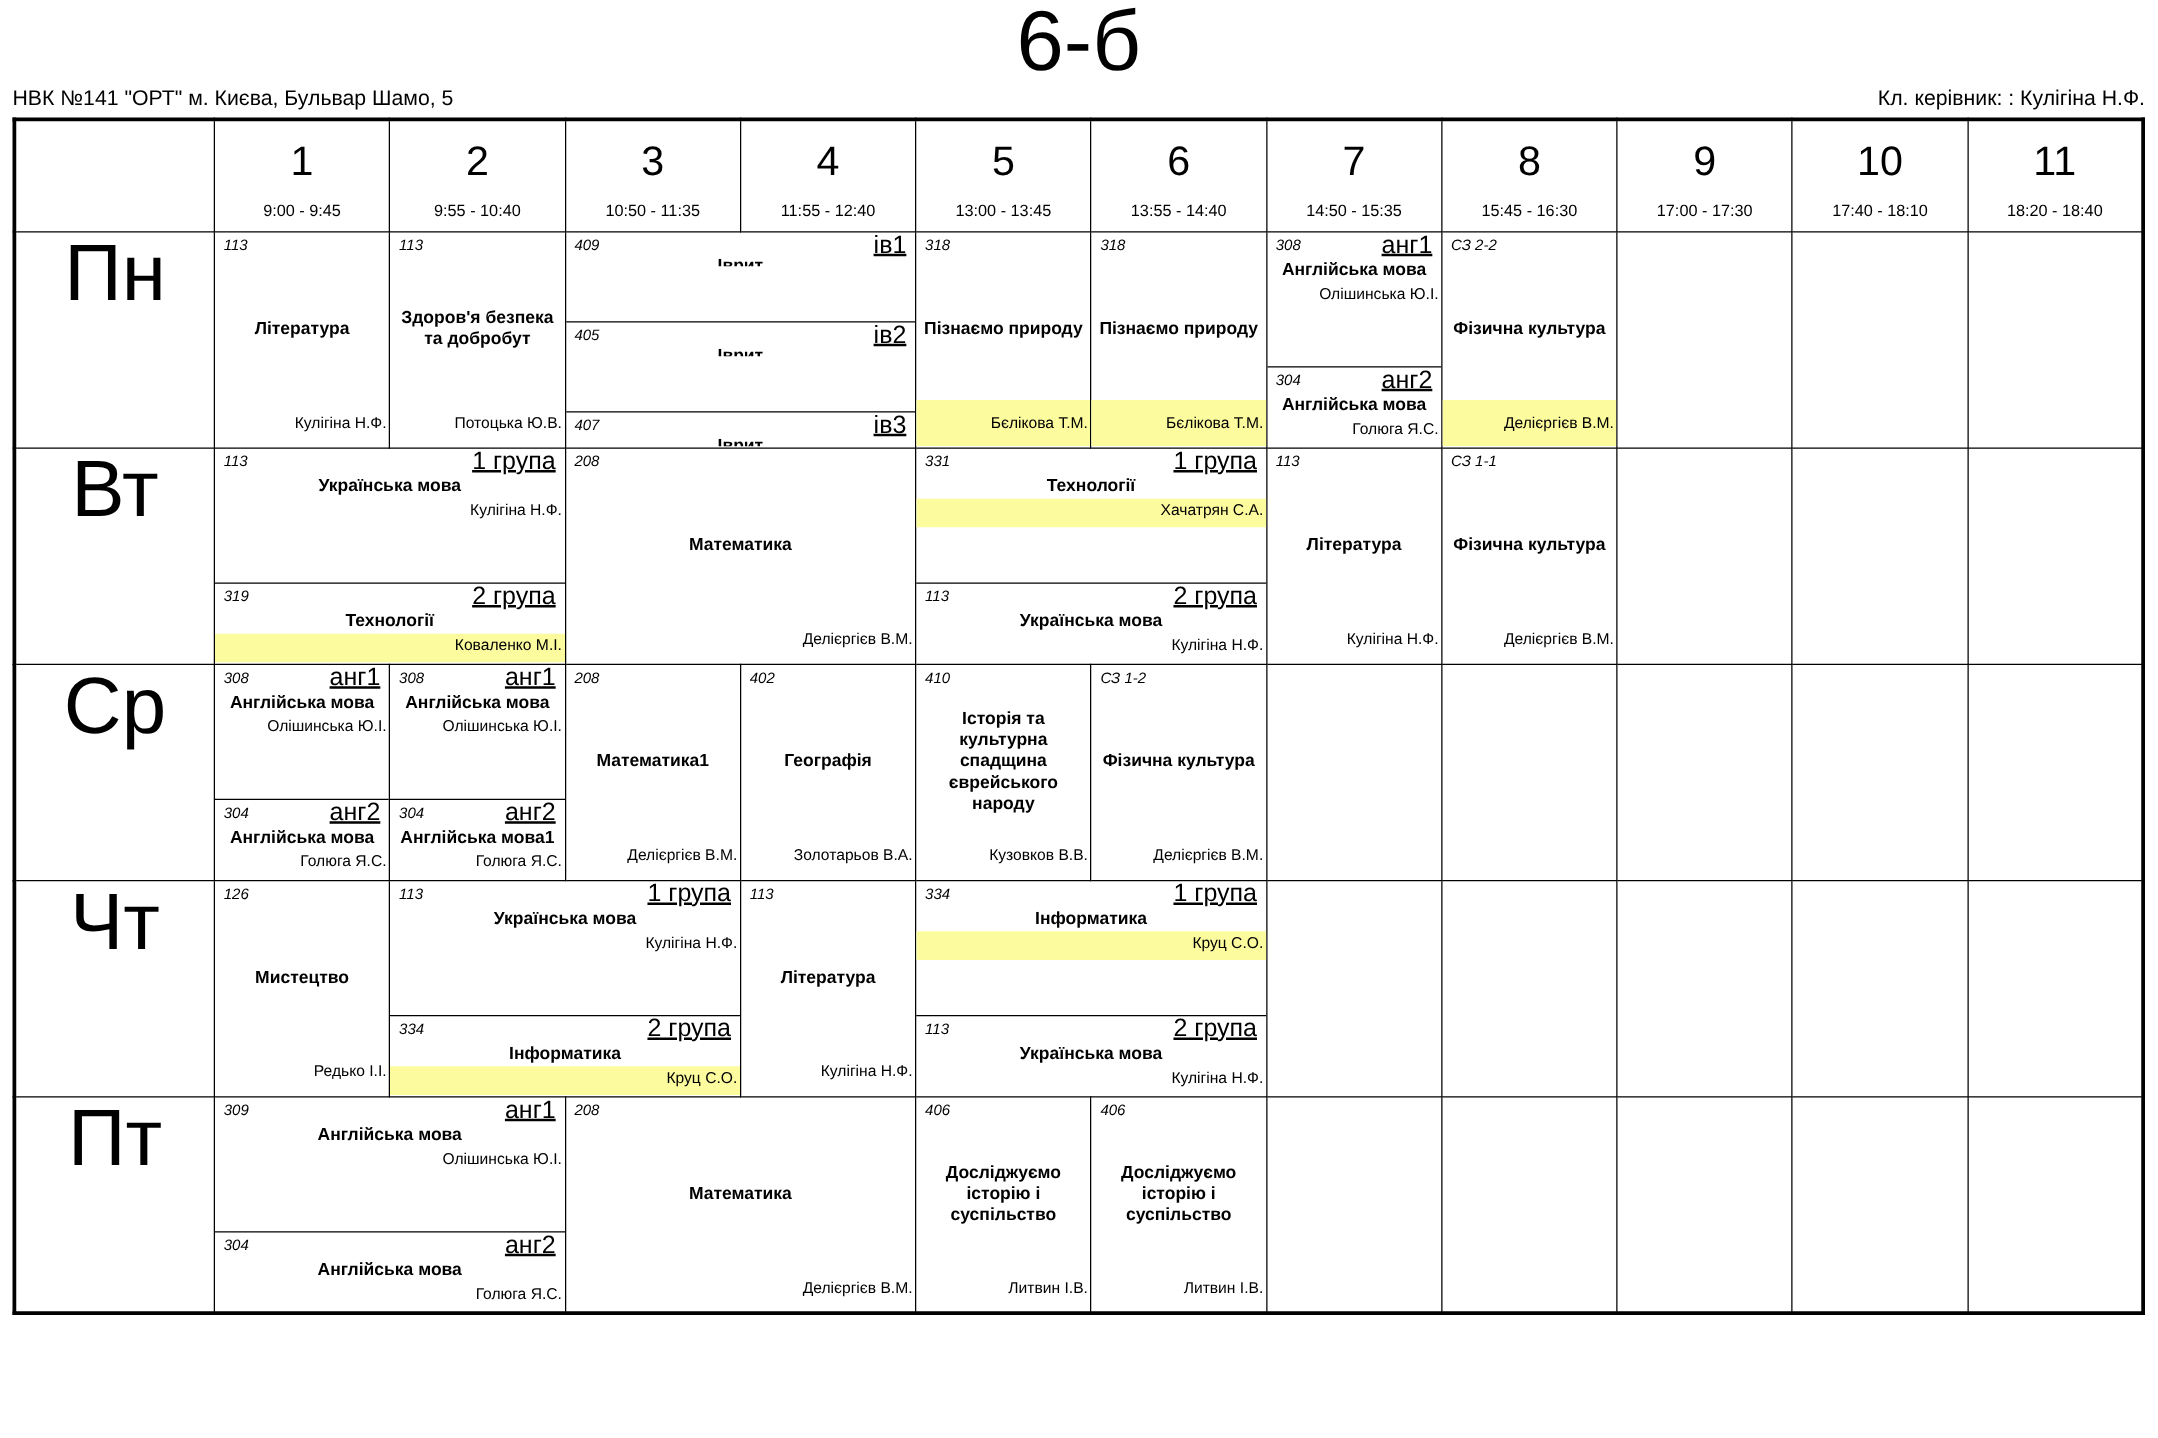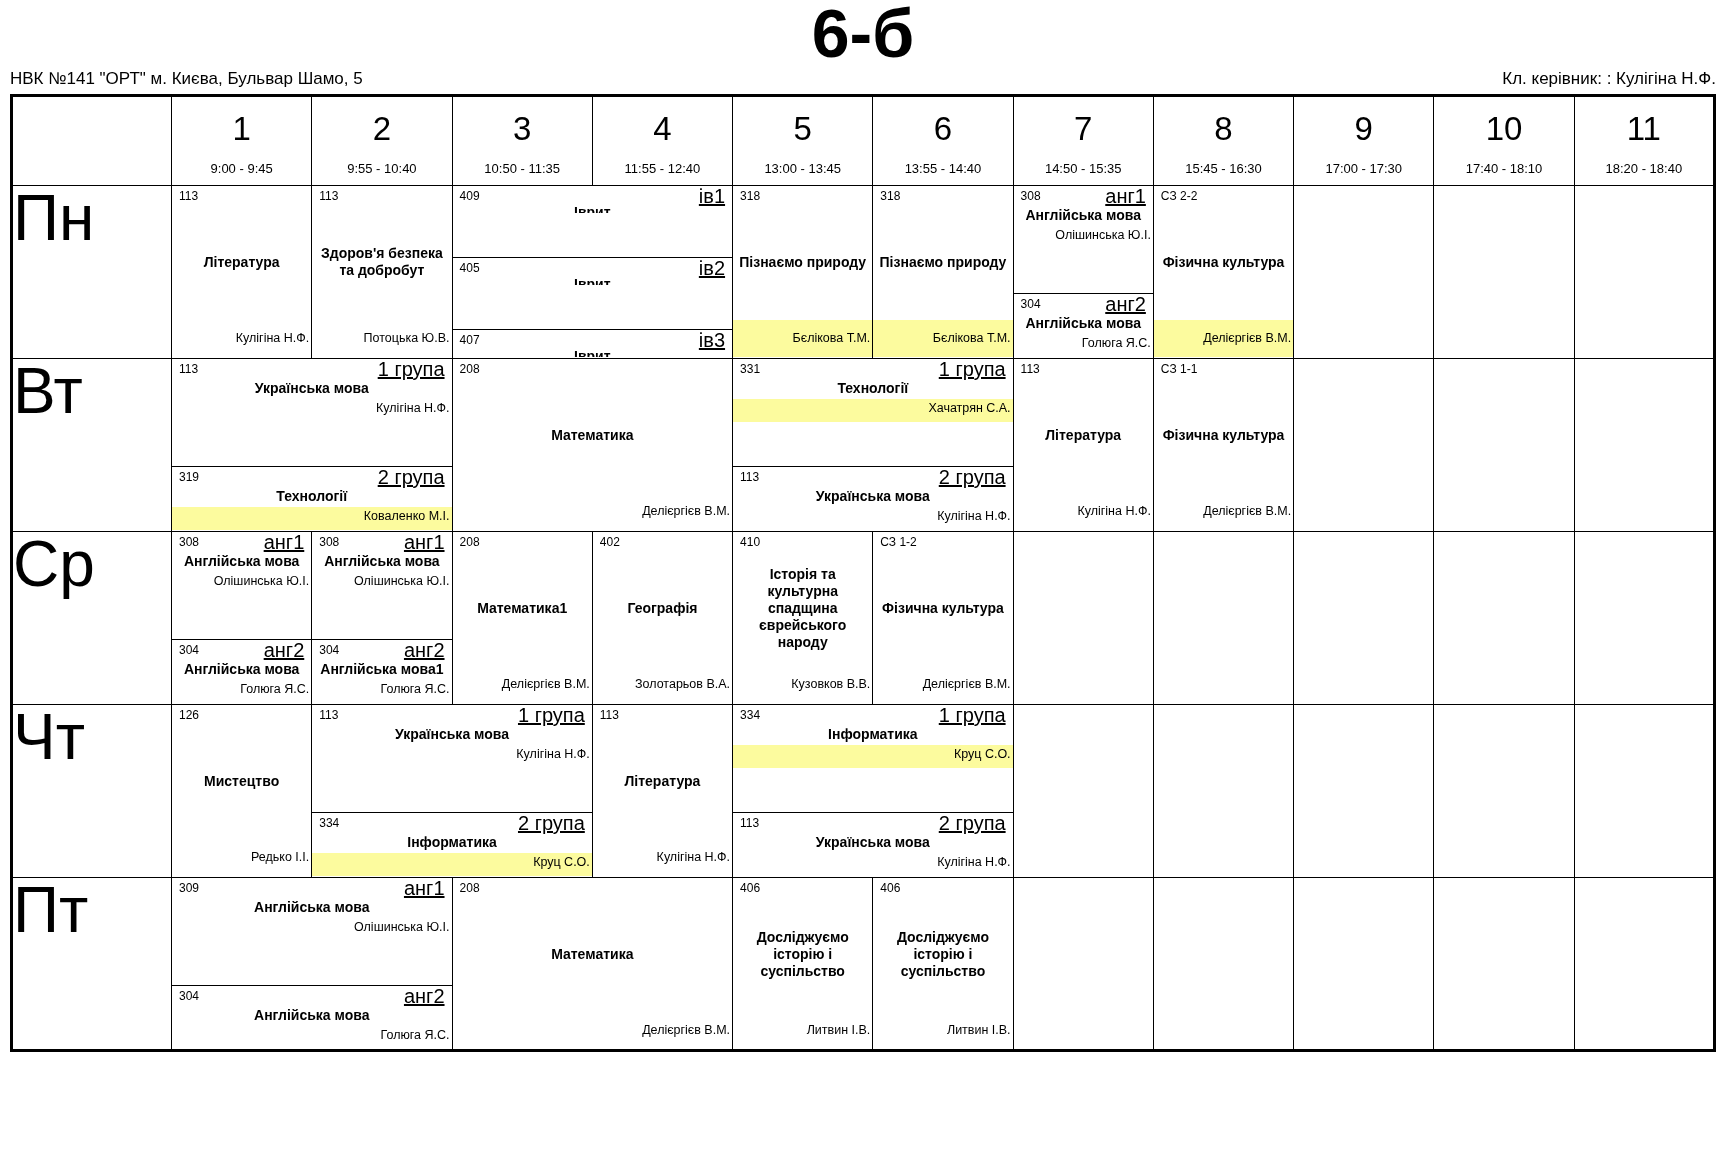--- a/index.html
+++ b/index.html
@@ -2,49 +2,49 @@
 <html lang="uk" style="--hl: #FCFB9E;"><head>
 <meta charset="utf-8">
 <style>
   html,body{margin:0;padding:0;background:#fff;}
   .page{
     width:1726px;height:1150px;box-sizing:border-box;
     padding:0 10px;overflow:hidden;color:#000;
     font-family:"Liberation Sans","DejaVu Sans",sans-serif;
   }
   .title{
-    text-align:center;font-size:68px;line-height:66px;font-weight:700;
+    text-align:center;font-size:68px;line-height:66px;font-weight:400;
   }
   .meta-line{
     display:flex;justify-content:space-between;align-items:flex-end;
     font-size:17px;line-height:21px;margin:2px 0 5px 0;
   }
   table.tt{
     border-collapse:collapse;table-layout:fixed;width:1706px;
     border:3px solid #000;
   }
   table.tt th,table.tt td{border:1px solid #000;padding:0;vertical-align:top;}
   col.daycol{width:160px;}
   thead tr{height:90px;}
   thead th{border-bottom:3px solid #000;background:#fff;font-weight:400;}
   .phead-inner{display:flex;flex-direction:column;height:88px;}
   .pnum{flex:1;display:flex;align-items:center;justify-content:center;font-size:33px;}
   .ptime{font-size:13px;font-weight:400;text-align:center;padding-bottom:9px;}
   tbody tr{height:173px;}
   td.daylabel{
-    border-right:3px solid #000;vertical-align:middle;
+    border-right:3px solid #000;text-align:center;vertical-align:middle;
     font-size:64px;line-height:1;
   }
   th.corner{border-right:3px solid #000;}
   .cellbox{height:171px;display:flex;flex-direction:column;}
   .part{flex:1 1 0;display:flex;flex-direction:column;min-height:0;overflow:hidden;}
   .part + .part{border-top:1px solid #000;margin-top:44px;}
   .meta{display:flex;justify-content:space-between;align-items:flex-start;
         padding:2px 7px 0 7px;min-height:16px;line-height:16px;}
-  .room{font-size:12px;}
+  .room{font-size:12px;font-style:italic;}
   .group{font-size:20px;text-decoration:underline;}
   .subj{flex:1;display:flex;align-items:center;justify-content:center;
         text-align:center;font-weight:700;font-size:14px;line-height:17px;padding:0 5px;}
   .tchr{text-align:right;font-size:12.5px;line-height:15px;padding:2px 2px 6px 2px;}
   .part.single .tchr{padding:11px 2px;}
   .tchr.hl{background:var(--hl,#fcfb9e);}
 </style>
 </head>
 <body>
 

